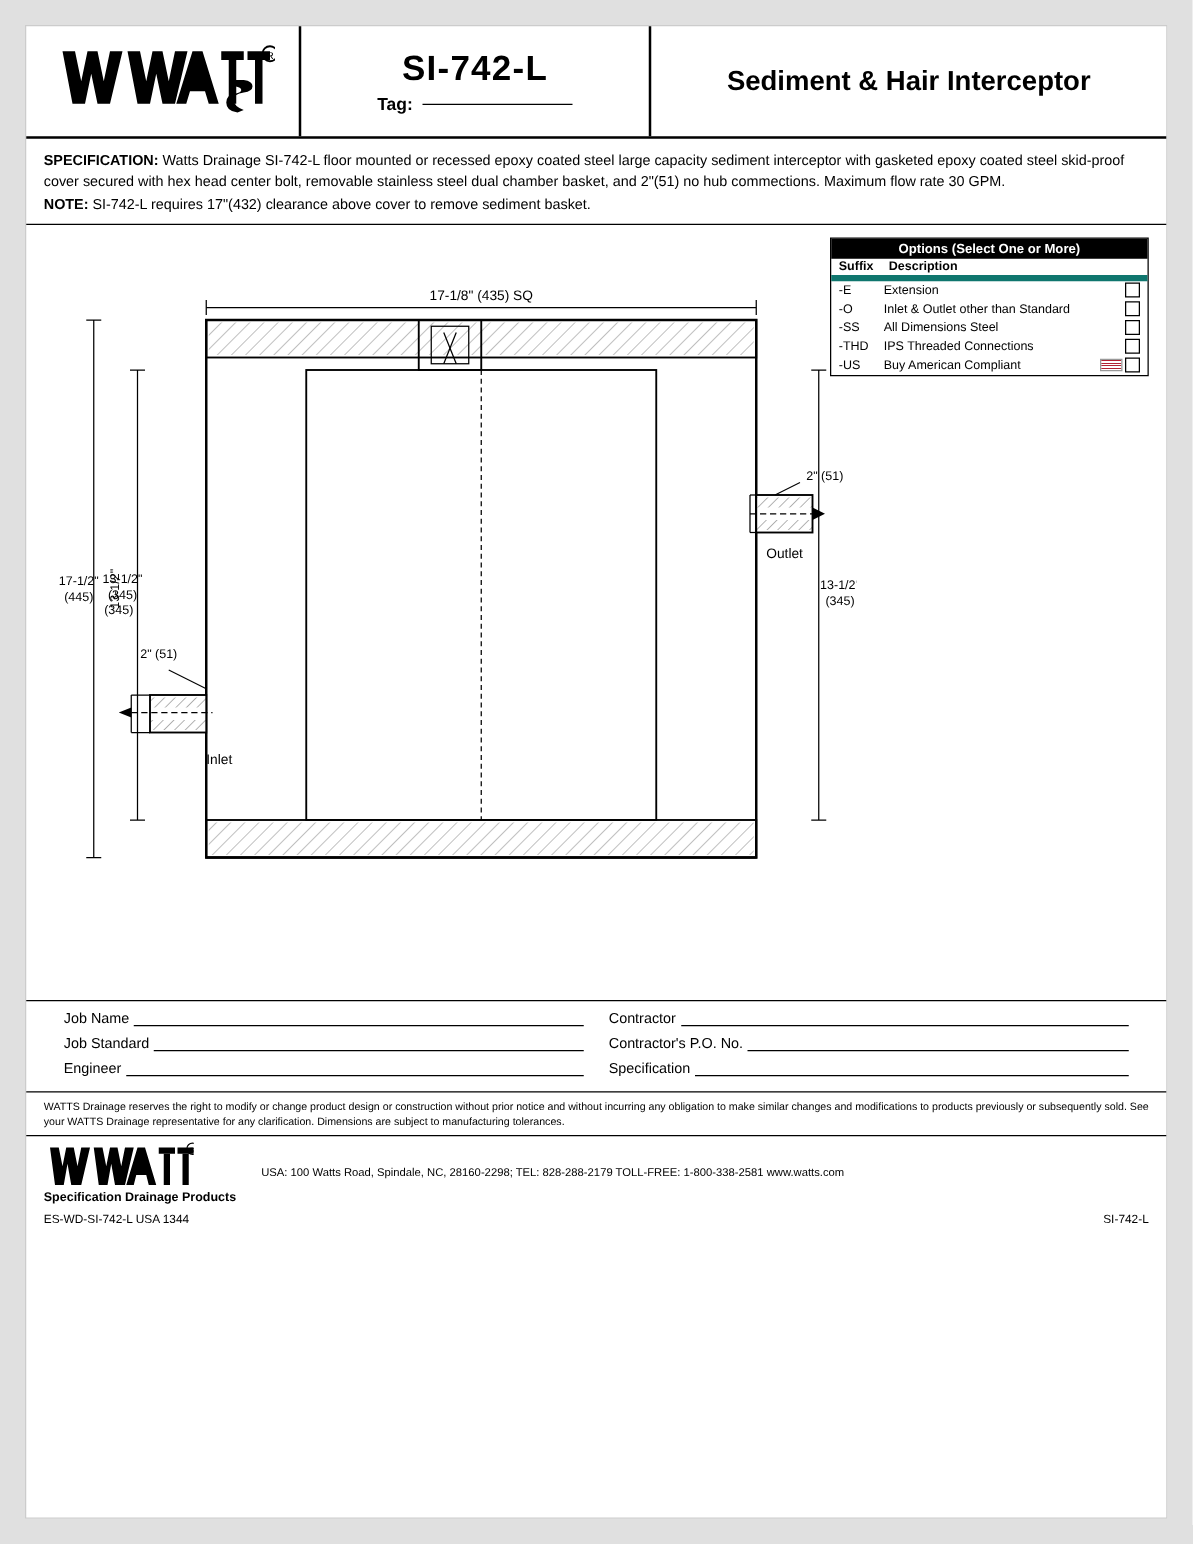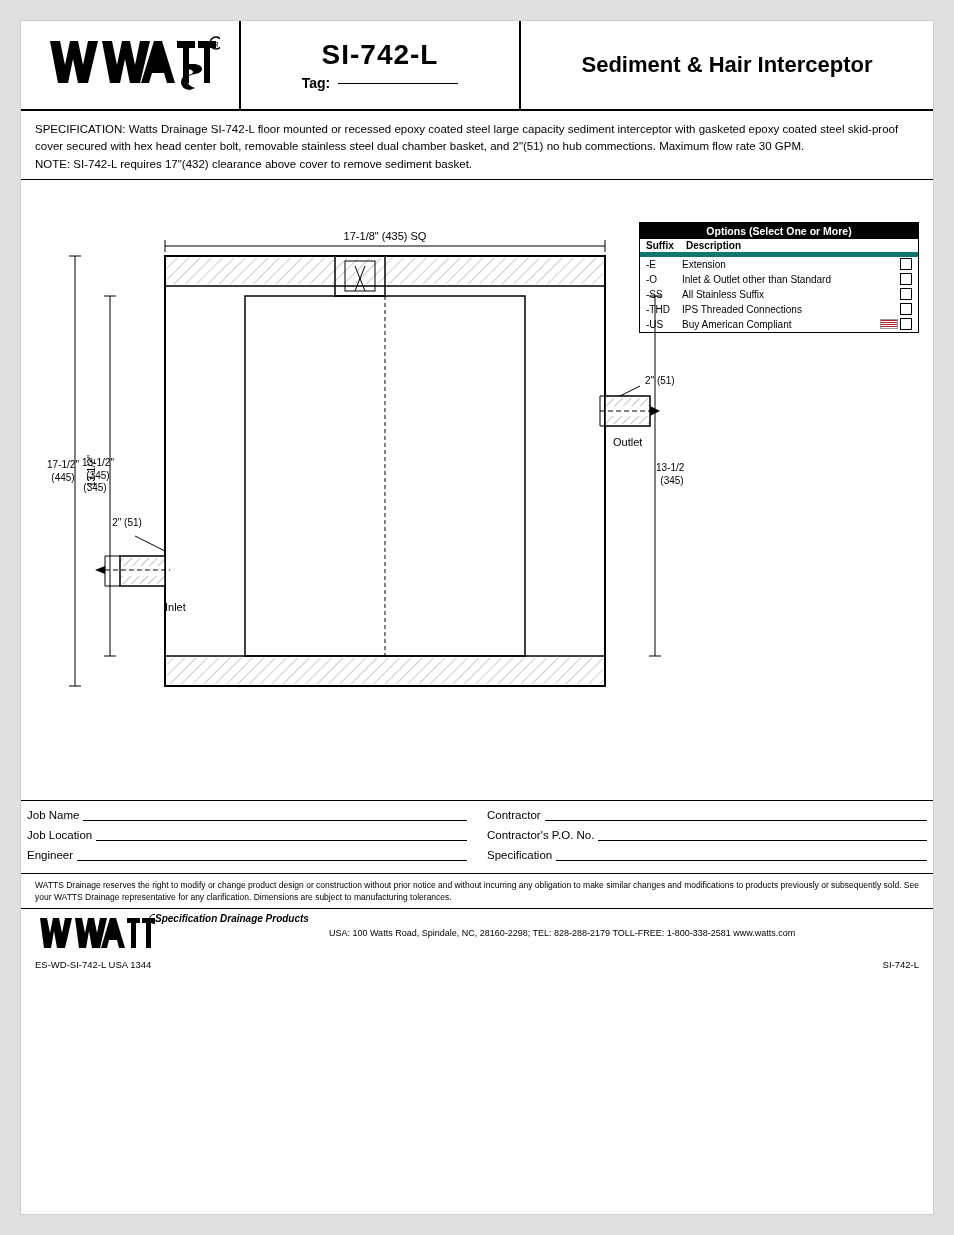--- a/index.html
+++ b/index.html
@@ -72,37 +72,36 @@
       font-weight: bold;
     }
     
     .spec-section {
       padding: 10px 14px 6px 14px;
       font-size: 11.5px;
       line-height: 1.5;
       border-bottom: 1px solid #000;
     }
     .spec-section strong {
-      font-weight: normal;
+      font-weight: bold;
     }
     
     .drawing-area {
       padding: 10px 14px;
       position: relative;
       height: 620px;
     }
     
     .options-box {
       position: absolute;
       right: 14px;
       top: 10px;
-      width: 280px;
+      width: 255px;
       border: 1.5px solid #000;
       font-size: 10px;
-      margin-top: 32px;
     }
     .options-header {
       background: #000;
       color: white;
       text-align: center;
       font-weight: bold;
       padding: 2px 4px;
       font-size: 10.5px;
     }
     .options-subheader {
@@ -151,21 +150,21 @@
     .main-drawing {
       position: absolute;
       left: 14px;
       top: 16px;
       width: 650px;
       height: 590px;
     }
     
     .footer-form {
       border-top: 1.5px solid #000;
-      padding: 6px 6px;
+      padding: 6px 30px;
     }
     .form-row {
       display: flex;
       gap: 20px;
       margin-bottom: 6px;
       font-size: 11.5px;
     }
     .form-field {
       display: flex;
       align-items: flex-end;
@@ -197,21 +196,21 @@
     
     .bottom-bar {
       border-top: 1.5px solid #000;
       padding: 4px 14px;
       display: flex;
       justify-content: space-between;
       align-items: center;
     }
     .bottom-bar .logo-area {
       display: flex;
-      font-style: italic;
+      flex-direction: column;
     }
     .spec-drainage-text {
       font-size: 10px;
       font-weight: bold;
       color: #000;
     }
     .bottom-contact {
       font-size: 9px;
       flex: 1;
       padding: 0 20px;
@@ -292,21 +291,21 @@
         <span class="option-desc">Extension</span>
         <span class="option-checkbox"></span>
       </div>
       <div class="option-row">
         <span class="option-suffix">-O</span>
         <span class="option-desc">Inlet &amp; Outlet other than Standard</span>
         <span class="option-checkbox"></span>
       </div>
       <div class="option-row">
         <span class="option-suffix">-SS</span>
-        <span class="option-desc">All Stainless Suffix</span>
+        <span class="option-desc">All Dimensions Steel</span>
         <span class="option-checkbox"></span>
       </div>
       <div class="option-row">
         <span class="option-suffix">-THD</span>
         <span class="option-desc">IPS Threaded Connections</span>
         <span class="option-checkbox"></span>
       </div>
       <div class="option-row">
         <span class="option-suffix">-US</span>
         <span class="option-desc">Buy American Compliant</span>
@@ -412,21 +411,21 @@
         <label>Job Name</label>
         <div class="form-line"></div>
       </div>
       <div class="form-field">
         <label>Contractor</label>
         <div class="form-line"></div>
       </div>
     </div>
     <div class="form-row">
       <div class="form-field">
-        <label>Job Location</label>
+        <label>Job Standard</label>
         <div class="form-line"></div>
       </div>
       <div class="form-field">
         <label>Contractor's P.O. No.</label>
         <div class="form-line"></div>
       </div>
     </div>
     <div class="form-row">
       <div class="form-field">
         <label>Engineer</label>

